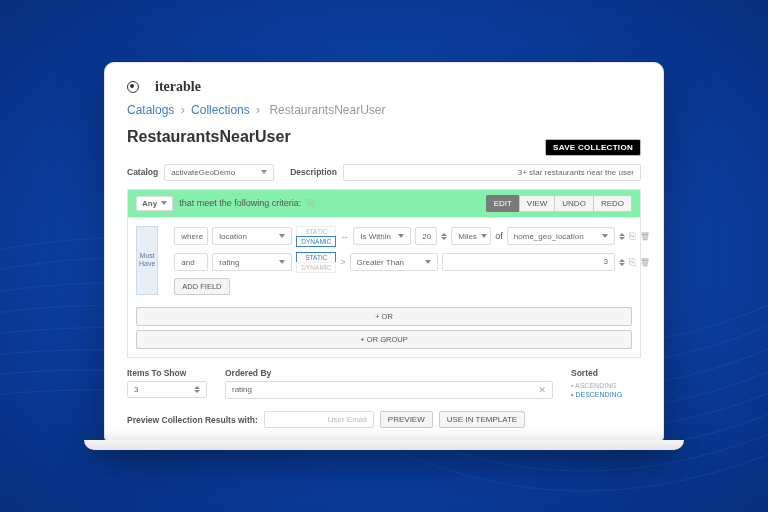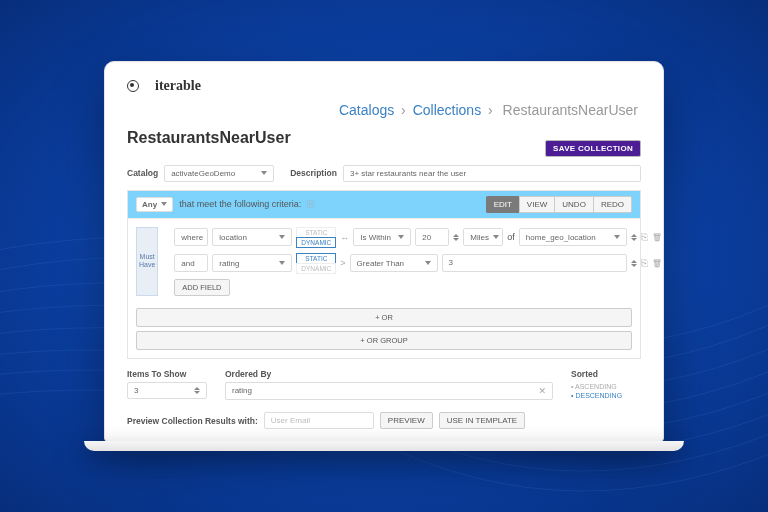--- a/index.html
+++ b/index.html
@@ -41,41 +41,42 @@
     font-weight: bold;
     font-size: 14px;
     color: #333;
     display:flex; align-items:center; gap:16px;
   }
   .brand .logo {
     width:12px;height:12px;border:1.5px solid #333;border-radius:50%;
     display:inline-block; position:relative;
   }
   .brand .logo::after{content:"";position:absolute;left:2px;top:2px;width:4px;height:4px;background:#333;border-radius:50%;}
-  .breadcrumb { color:#999; font-size:14px; margin-top:8px;text-align:right;}
+  .breadcrumb { color:#999; font-size:12px; margin-top:8px;}
   .breadcrumb span{margin:0 3px;}
   .title-row { display:flex; align-items:center; justify-content:space-between; margin-top:2px;}
   h1 { font-size:16px; font-weight:600; color:#333;}
   .btn { display:inline-flex; align-items:center; justify-content:center; border:1px solid #ccc; background:#f5f5f5; padding:3px 7px; font-size:8px; color:#555; cursor:pointer; border-radius:2px;}
-  .btn-primary { background:#4c1d95; color:#fff; border-color:#b9b9b9; font-weight:600; letter-spacing:.3px;margin-top:20px;}
+  .btn-primary { background:#000000; color:#fff; border-color:#b9b9b9; font-weight:600; letter-spacing:.3px;margin-top:20px;}
   .btn-dark { background:#7a7a7a; color:#fff; border-color:#7a7a7a;}
   .row { display:flex; align-items:center; gap:6px; margin-top:8px;}
   .label { font-size:8.5px; font-weight:600; color:#555;}
   .input, .select {
     border:1px solid #ddd; background:#fff; padding:3px 6px; font-size:8px; color:#666;
     border-radius:2px;
+    text-align:right;
   }
   .select { display:flex; align-items:center; justify-content:space-between; gap:4px;}
   .caret { width:0;height:0;border-left:3px solid transparent;border-right:3px solid transparent;border-top:4px solid #888;}
   .stepper { display:flex; flex-direction:column; gap:1px;}
   .stepper div{width:0;height:0;border-left:3px solid transparent;border-right:3px solid transparent;}
   .stepper .up{border-bottom:3px solid #888;}
   .stepper .dn{border-top:3px solid #888;}
   .panel { border:1px solid #e5e5e5; margin-top:8px; }
-  .panel-head { display:flex; align-items:center; justify-content:space-between; padding:5px 8px; background:#7dd3fc; border-bottom:1px solid #eee;}
+  .panel-head { display:flex; align-items:center; justify-content:space-between; padding:5px 8px; background:#86efac; border-bottom:1px solid #eee;}
   .btn-group { display:flex; }
   .btn-group .btn { border-radius:0; border-right:none;}
   .btn-group .btn:first-child{border-radius:2px 0 0 2px;}
   .btn-group .btn:last-child{border-right:1px solid #ccc;border-radius:0 2px 2px 0;}
   .criteria-body { padding:8px; display:flex; gap:16px;}
   .must-tab {
     writing-mode: horizontal-tb;
     width:28px; background:#e8eef6; border:1px solid #cdd9ec;
     display:flex; align-items:center; justify-content:center;
     font-size:7px; color:#5b7aa8; text-align:center; line-height:1.2;
@@ -190,21 +191,21 @@
         </div>
         <div class="toggle-col">
           <div class="static">STATIC</div>
           <div class="dynamic">DYNAMIC</div>
         </div>
         <span class="mini-icon icon-arrows"></span>
         <div class="select" style="width:58px">
           <span>Is Within</span>
           <span class="caret"></span>
         </div>
-        <div class="input" style="width:34px;display:flex;align-items:center;gap:2px">
+        <div class="input" style="width:22px;display:flex;align-items:center;gap:2px">
           <span>20</span>
         </div>
         <div class="stepper">
                   <div class="up"></div>
                   <div class="dn"></div>
                 </div>
         <div class="select" style="width:40px">
           <span>Miles</span>
           <span class="caret"></span>
         </div>

